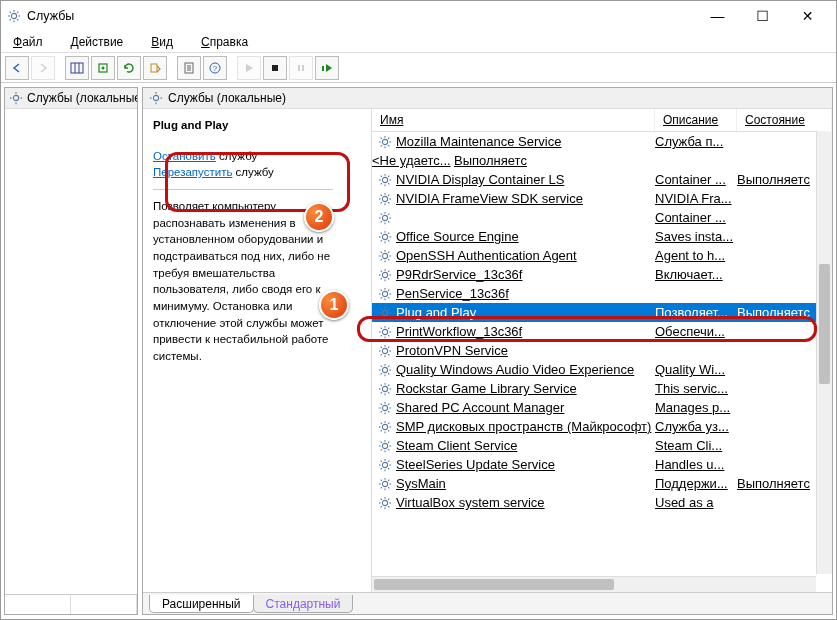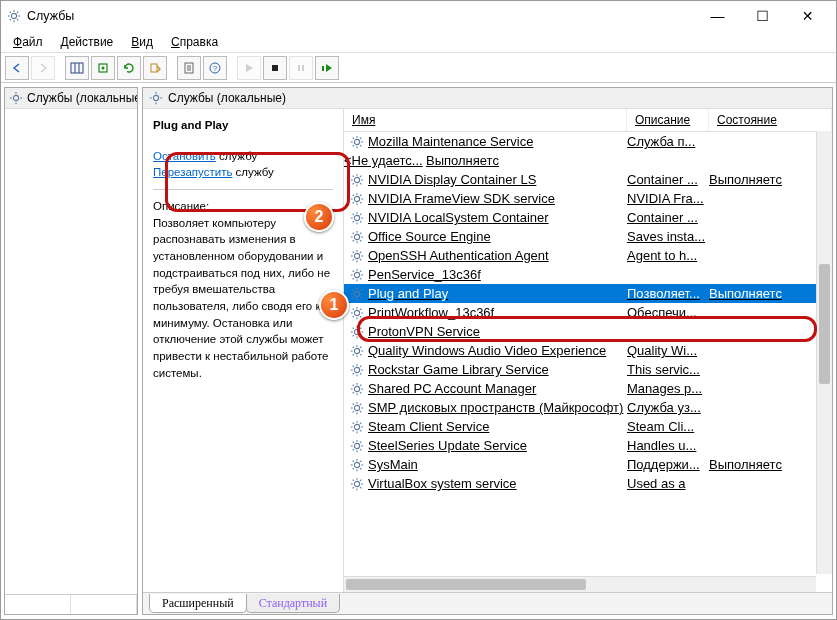--- a/index.html
+++ b/index.html
@@ -29,21 +29,21 @@
   .win-btn {
     width: 45px; height: 28px;
     display: flex; align-items: center; justify-content: center;
     font-size: 14px; font-family: "Segoe UI Symbol", sans-serif;
   }
   .menubar {
     height: 22px;
     display: flex;
     align-items: center;
     padding: 0 4px;
-    gap: 2px;
+    gap: 12px;
     border-bottom: 1px solid #ddd;
   }
   .menu-item { padding: 2px 8px; font-size: 12px; }
   .menu-item:first-letter { text-decoration: underline; }
   .toolbar {
     height: 30px;
     display: flex;
     align-items: center;
     padding: 2px 4px;
     gap: 2px;
@@ -93,20 +93,21 @@
     padding: 3px 6px;
     display:flex; align-items:center; gap:5px;
     border-bottom:1px solid #ddd;
     font-size:12px;
   }
   .main-body {
     flex: 1;
     display: flex;
     overflow: hidden;
     position: relative;
+    gap: 28px;
   }
   .details-pane {
     width: 200px;
     padding: 8px 10px;
     font-size: 11.5px;
     line-height: 1.45;
     position: relative;
   }
   .details-title { font-weight: bold; margin-bottom: 14px; }
   .link { color: #0066cc; text-decoration: underline; cursor: pointer; }
@@ -188,21 +189,20 @@
   .tab {
     padding:2px 12px 1px;
     border:1px solid #aaa;
     border-top:none;
     border-bottom-left-radius:5px;
     border-bottom-right-radius:5px;
     background:#fff;
     margin-right:-1px;
     position:relative;
     top:-1px;
-    font-family:Liberation Serif, serif;
   }
   .tab.inactive { background:#eee; color:#8b5cf6; }
 
   .anno-box {
     position:absolute;
     border:3px solid #c01010;
     border-radius:12px;
     pointer-events:none;
     z-index:50;
   }
@@ -373,21 +373,20 @@
     <div class="main-body">
       <div class="details-pane">
         <div class="details-title">Plug and Play</div>
         <div>
           <span class="link">Остановить</span><span> службу</span>
         </div>
         <div>
           <span class="link">Перезапустить</span><span> службу</span>
         </div>
         <div class="details-sep"></div>
-        <div>Описание:</div>
         <div>Позволяет компьютеру распознавать изменения в установленном оборудовании и подстраиваться под них, либо не требуя вмешательства пользователя, либо сводя его к минимуму. Остановка или отключение этой службы может привести к нестабильной работе системы.</div>
       </div>
 
       <div class="list-pane">
         <div class="list-header">
           <div class="col-h col-name">Имя</div>
           <div class="col-h col-desc">Описание</div>
           <div class="col-h col-stat">Состояние</div>
         </div>
         <div class="list-body">
@@ -472,21 +471,20 @@
                         <line x1="8" y1="13" x2="8" y2="15"></line>
                         <line x1="1" y1="8" x2="3" y2="8"></line>
                         <line x1="13" y1="8" x2="15" y2="8"></line>
                         <line x1="3" y1="3" x2="4.5" y2="4.5"></line>
                         <line x1="11.5" y1="11.5" x2="13" y2="13"></line>
                         <line x1="3" y1="13" x2="4.5" y2="11.5"></line>
                         <line x1="11.5" y1="4.5" x2="13" y2="3"></line>
                       </g>
                     </svg>
                   </span>
-                  <span>NVIDIA LocalSystem Container</span>
                 </div>
                 <div class="cell-desc">Container ...</div>
                 <div class="cell-stat"></div>
               </div>
               <div class="list-row">
                 <div class="cell-name">
                   <span class="gear-icon">
                     <svg viewBox="0 0 16 16">
                       <circle cx="8" cy="8" r="3" fill="none" stroke="#5a7aa0" stroke-width="1.2"></circle>
                       <g stroke="#5a7aa0" stroke-width="1.2">
@@ -519,20 +517,42 @@
                         <line x1="3" y1="3" x2="4.5" y2="4.5"></line>
                         <line x1="11.5" y1="11.5" x2="13" y2="13"></line>
                         <line x1="3" y1="13" x2="4.5" y2="11.5"></line>
                         <line x1="11.5" y1="4.5" x2="13" y2="3"></line>
                       </g>
                     </svg>
                   </span>
                   <span>OpenSSH Authentication Agent</span>
                 </div>
                 <div class="cell-desc">Agent to h...</div>
+                <div class="cell-stat"></div>
+              </div>
+              <div class="list-row">
+                <div class="cell-name">
+                  <span class="gear-icon">
+                    <svg viewBox="0 0 16 16">
+                      <circle cx="8" cy="8" r="3" fill="none" stroke="#5a7aa0" stroke-width="1.2"></circle>
+                      <g stroke="#5a7aa0" stroke-width="1.2">
+                        <line x1="8" y1="1" x2="8" y2="3"></line>
+                        <line x1="8" y1="13" x2="8" y2="15"></line>
+                        <line x1="1" y1="8" x2="3" y2="8"></line>
+                        <line x1="13" y1="8" x2="15" y2="8"></line>
+                        <line x1="3" y1="3" x2="4.5" y2="4.5"></line>
+                        <line x1="11.5" y1="11.5" x2="13" y2="13"></line>
+                        <line x1="3" y1="13" x2="4.5" y2="11.5"></line>
+                        <line x1="11.5" y1="4.5" x2="13" y2="3"></line>
+                      </g>
+                    </svg>
+                  </span>
+                  <span>P9RdrService_13c36f</span>
+                </div>
+                <div class="cell-desc">Включает...</div>
                 <div class="cell-stat"></div>
               </div>
               <div class="list-row">
                 <div class="cell-name">
                   <span class="gear-icon">
                     <svg viewBox="0 0 16 16">
                       <circle cx="8" cy="8" r="3" fill="none" stroke="#5a7aa0" stroke-width="1.2"></circle>
                       <g stroke="#5a7aa0" stroke-width="1.2">
                         <line x1="8" y1="1" x2="8" y2="3"></line>
                         <line x1="8" y1="13" x2="8" y2="15"></line>

